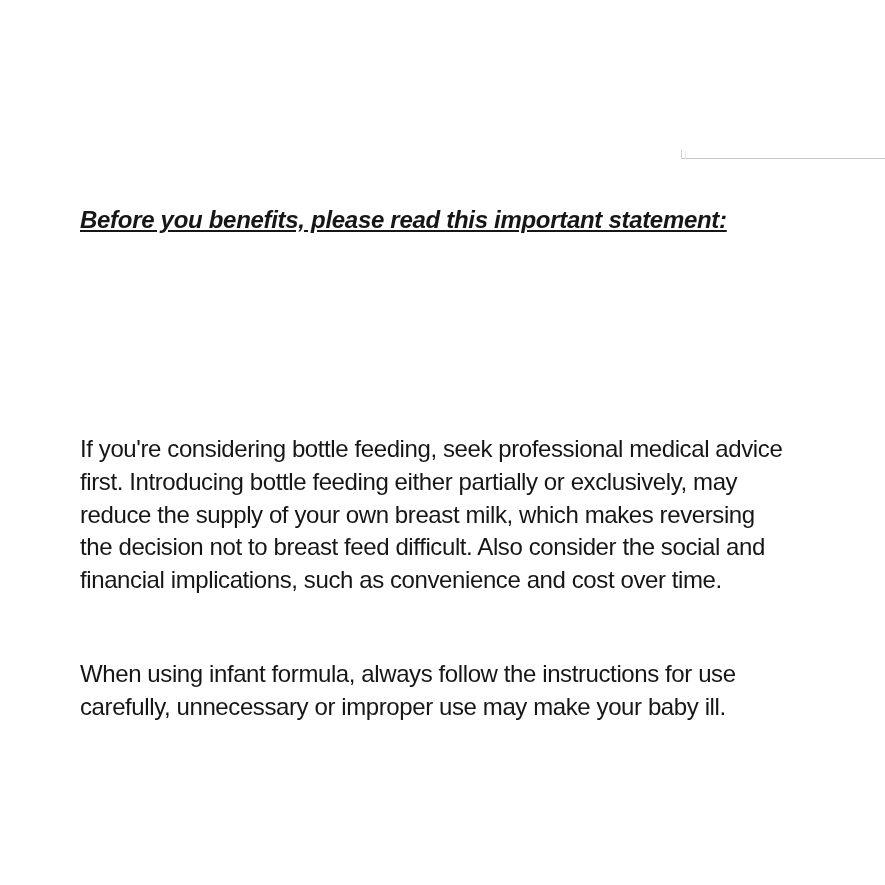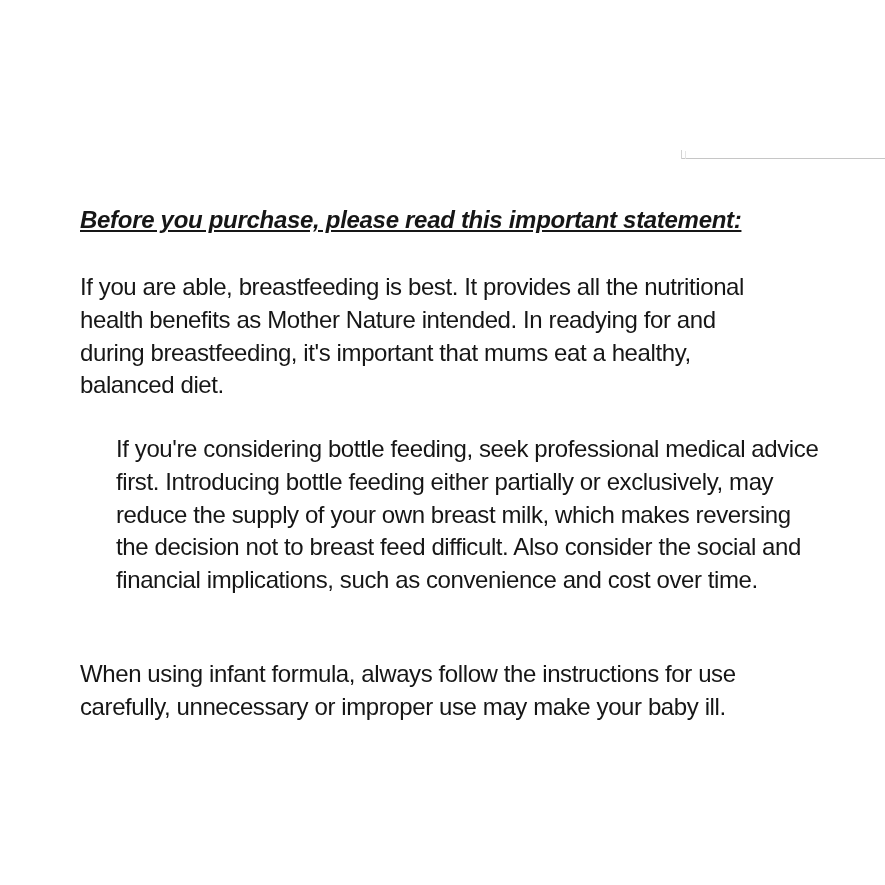--- a/index.html
+++ b/index.html
@@ -58,38 +58,34 @@
     position: absolute;
     left: 80px;
     margin: 0;
     font-size: 24px;
     line-height: 32.8px;
     font-weight: 400;
     letter-spacing: -0.4px;
     white-space: pre-line;
   }
   .para-1 { top: 271px; }
-  .para-2 { top: 433px; margin-left: 36px; }
+  .para-2 { top: 433px; }
   .para-3 { top: 626px; margin-top: 32px; }
 </style>
 </head>
 <body>
 
 <div class="page">
 
   <div class="rule-h"></div>
   <div class="rule-v"></div>
   <div class="rule-v2"></div>
 
-  <h1 class="heading">Before you purchase, please read this important statement:</h1>
+  <h1 class="heading">Before you benefits, please read this important statement:</h1>
 
-  <p class="para para-1">If you are able, breastfeeding is best. It provides all the nutritional
-health benefits as Mother Nature intended. In readying for and
-during breastfeeding, it's important that mums eat a healthy,
-balanced diet.</p>
 
   <p class="para para-2">If you're considering bottle feeding, seek professional medical advice
 first. Introducing bottle feeding either partially or exclusively, may
 reduce the supply of your own breast milk, which makes reversing
 the decision not to breast feed difficult. Also consider the social and
 financial implications, such as convenience and cost over time.</p>
 
   <p class="para para-3">When using infant formula, always follow the instructions for use
 carefully, unnecessary or improper use may make your baby ill.</p>
 

